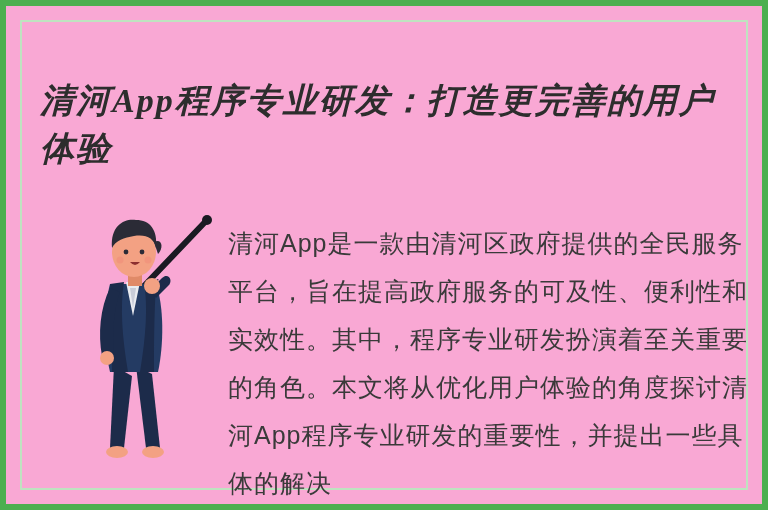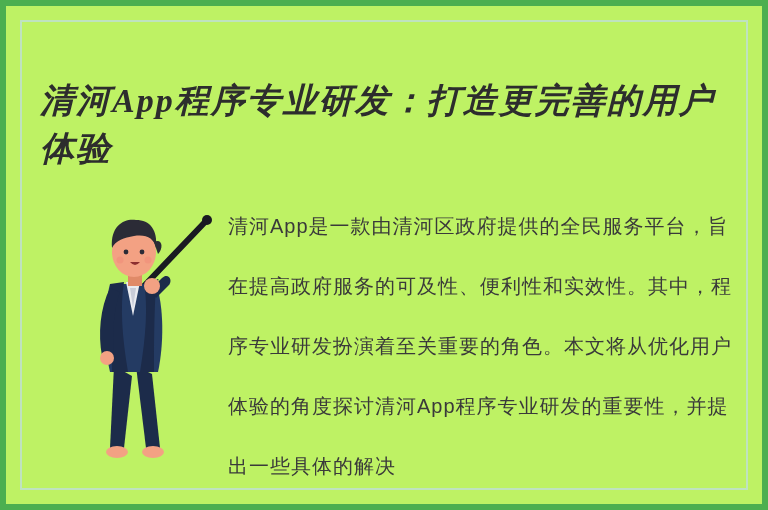--- a/index.html
+++ b/index.html
@@ -11,21 +11,21 @@
     height: 510px;
     background: #ffffff;
     font-family: "Liberation Sans", sans-serif;
     overflow: hidden;
   }
   .page {
     position: relative;
     width: 768px;
     height: 510px;
     box-sizing: border-box;
-    background: #bef264;
+    background: #f9a8d4;
     border: 6px solid #4caf50;
   }
   .inner-frame {
     position: absolute;
     left: 14px;
     top: 14px;
     right: 14px;
     bottom: 14px;
     border: 2px solid #bfe3c0;
     box-sizing: border-box;
@@ -40,25 +40,25 @@
     line-height: 48px;
     font-style: italic;
     font-weight: 700;
     letter-spacing: 2px;
     color: #2d2d2d;
     white-space: normal;
   }
   .body-text {
     position: absolute;
     left: 222px;
-    top: 170px;
+    top: 188px;
     width: 520px;
     font-family: "Liberation Sans", sans-serif;
-    font-size: 20px;
-    line-height: 60px;
+    font-size: 25px;
+    line-height: 48px;
     letter-spacing: 1px;
     color: #3a3a3a;
   }
   
   .illustration {
     position: absolute;
     left: 60px;
     top: 170px;
     width: 150px;
     height: 300px;

